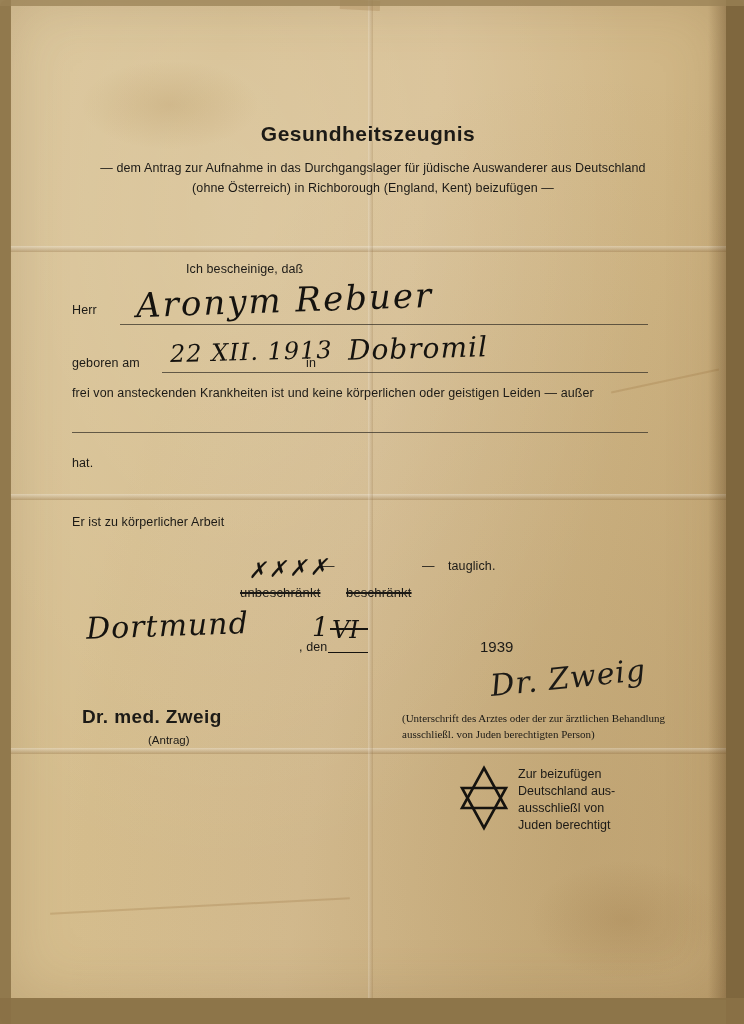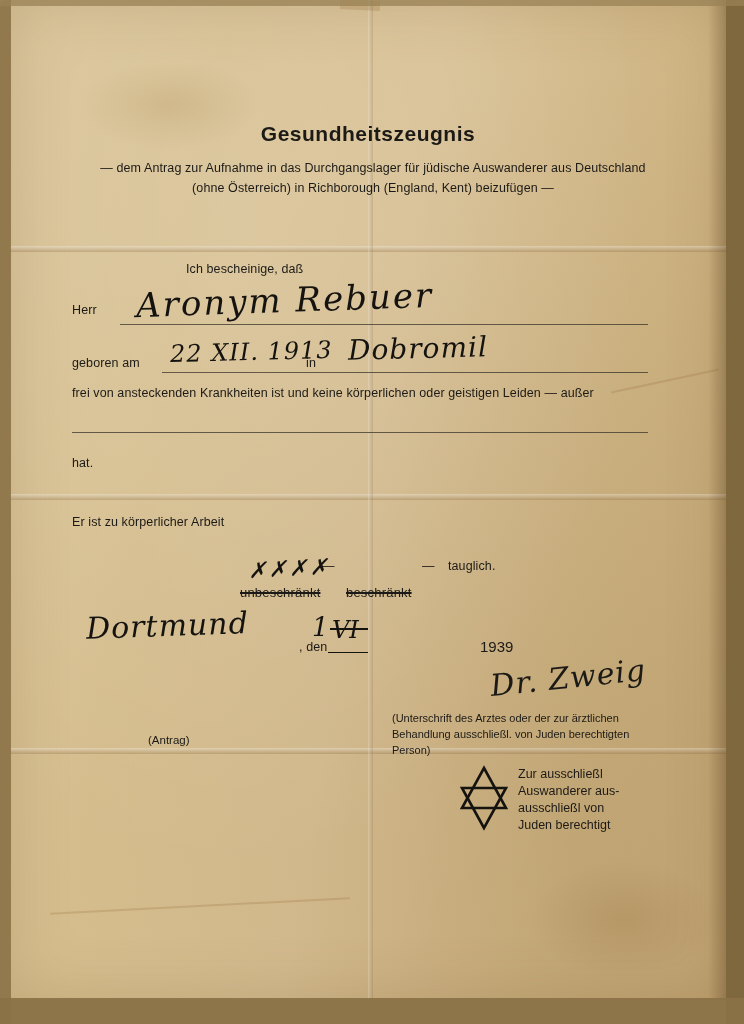--- a/index.html
+++ b/index.html
@@ -263,33 +263,34 @@
       <div class="hand" style="left:76px; top:608px; font-size:30px; letter-spacing:1px; transform:rotate(-2deg);">Dortmund</div>
       <div class="line-text" style="left:242px; top:640px;margin-left:47px;">, den</div>
       <div class="hand" style="left:302px; top:612px; font-size:26px;">1</div>
       <div class="hand" style="left:322px; top:616px; font-size:24px;">VI</div>
       <div class="date-underline" style="left:320px; top:628px; width:38px;"></div>
       <div class="date-underline" style="left:318px; top:652px; width:40px; height:1px;"></div>
       <div class="year" style="left:470px; top:638px;">1939</div>
 
       <div class="signature">Dr. Zweig</div>
 
+      <div class="stamp" style="left:72px; top:706px;">Dr. med. Zweig</div>
       <div class="stamp-sub" style="left:138px; top:734px;">(Antrag)</div>
 
-      <div class="sig-note" style="left:382px; top:710px;">(Unterschrift des Arztes oder der zur ärztlichen Behandlung ausschließl. von Juden berechtigten Person)</div>
+      <div class="sig-note" style="left:392px; top:710px;font-family:Liberation Serif, serif;">(Unterschrift des Arztes oder der zur ärztlichen Behandlung ausschließl. von Juden berechtigten Person)</div>
 
       <div class="star-wrap">
         <svg width="72" height="72" viewBox="0 0 72 72">
           <polygon points="36,6 58,46 14,46" fill="none" stroke="#15130f" stroke-width="2.6"></polygon>
           <polygon points="36,66 14,26 58,26" fill="none" stroke="#15130f" stroke-width="2.6"></polygon>
         </svg>
       </div>
       <div class="star-text">
-        <div>Zur ausschließl</div>
-        <div>Auswanderer aus-</div>
+        <div>Zur beizufügen</div>
+        <div>Deutschland aus-</div>
         <div>ausschließl von</div>
         <div>Juden berechtigt</div>
       </div>
 
     </div>
   </div>
 
   <div class="scan-edge edge-left"></div>
   <div class="scan-edge edge-right"></div>
   <div class="scan-edge edge-bottom"></div>

